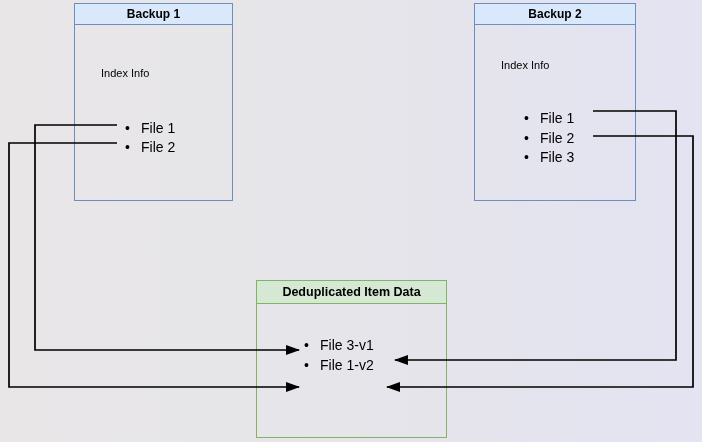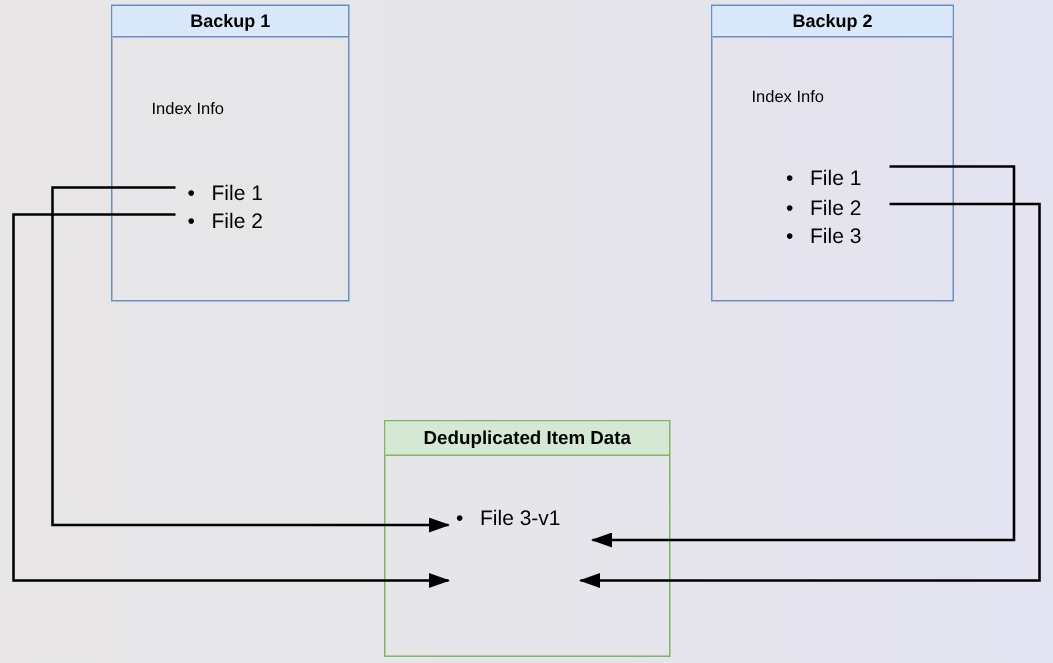--- a/index.html
+++ b/index.html
@@ -101,20 +101,21 @@
     <li>File 3</li>
   </ul>
 </div>
 
 <div class="box green" style="left:256px; top:280px; width:191px; height:158px;">
   <div class="box-header">
     <span>Deduplicated Item Data</span>
   </div>
   <ul class="filelist" style="left:47px; top:55px;">
     <li>File 3-v1</li>
+    <li>File 1-v2</li>
   </ul>
 </div>
 
 <svg id="connector-svg" viewBox="0 0 702 442" xmlns="http://www.w3.org/2000/svg">
   <defs>
     <marker id="arrowhead" markerUnits="userSpaceOnUse" markerWidth="14" markerHeight="10" refX="13" refY="5" orient="auto">
       <path d="M0,0 L14,5 L0,10 Z"></path>
     </marker>
   </defs>
 <polyline points="117,125 35,125 35,350 299,350" stroke="#000000" stroke-width="1.7" marker-end="url(#arrowhead)"></polyline>

